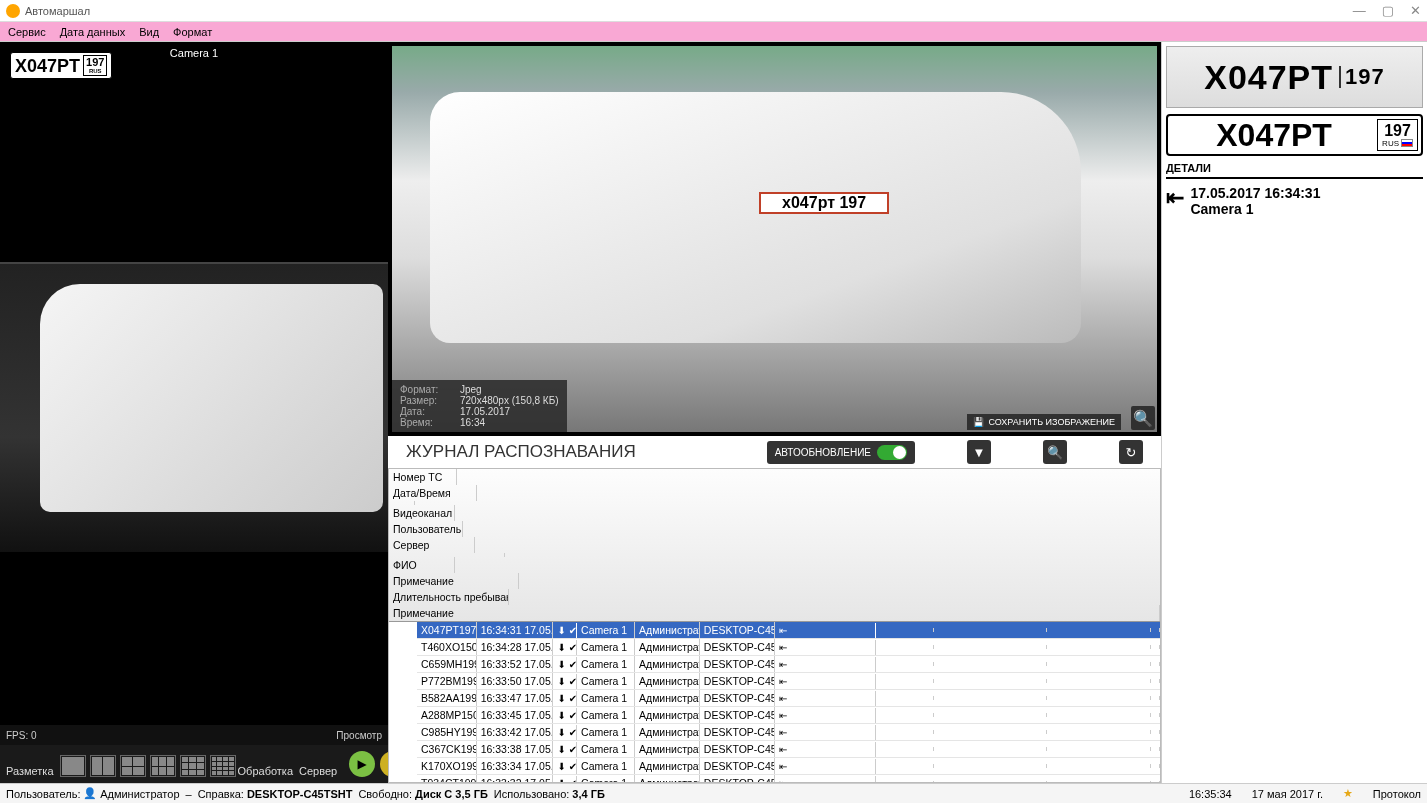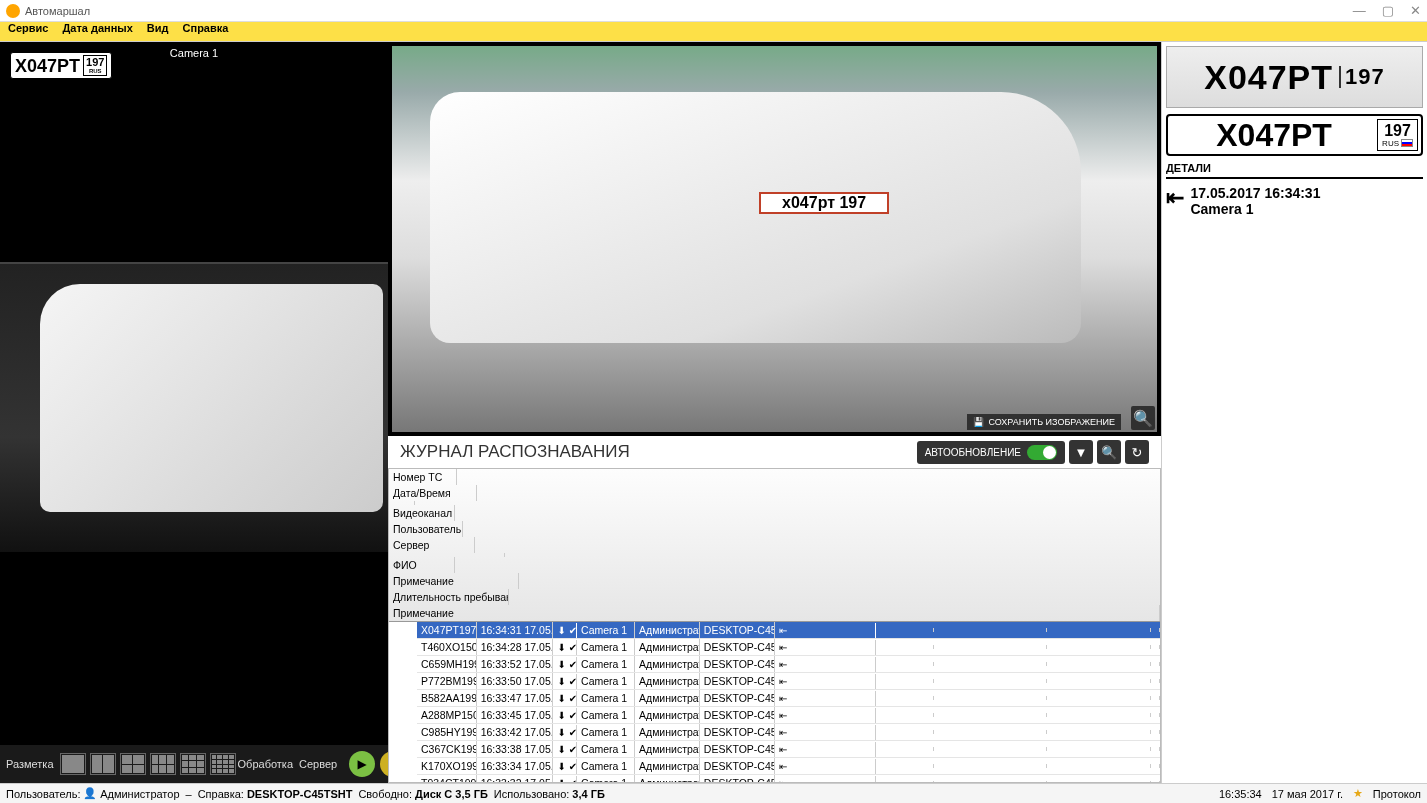--- a/index.html
+++ b/index.html
@@ -3,34 +3,34 @@
 <meta charset="utf-8">
 <style>
 * { margin: 0; padding: 0; box-sizing: border-box; font-family: "Segoe UI", Tahoma, sans-serif; }
 body { width: 1427px; height: 803px; background: #f0f0f0; overflow: hidden; display: flex; flex-direction: column; }
 
 .titlebar { height: 22px; background: #fff; display: flex; align-items: center; padding: 0 6px; font-size: 11px; color: #555; border-bottom: 1px solid #ddd; }
 .titlebar .app-icon { width: 14px; height: 14px; background: orange; border-radius: 50%; margin-right: 5px; }
 .titlebar .wincontrols { margin-left: auto; display: flex; gap: 16px; font-size: 13px; color: #888; }
 .titlebar .wincontrols span { cursor: pointer; }
 
-.menubar { height: 20px; background: #fde047; display: flex; align-items: flex-start; padding: 0 8px; font-size: 11px; gap: 14px; border-bottom: 1px solid #ccc; font-weight: bold; }
+.menubar { height: 20px; background: #f9a8d4; display: flex; align-items: center; padding: 0 8px; font-size: 11px; gap: 14px; border-bottom: 1px solid #ccc; }
 
 .workspace { flex: 1; display: flex; min-height: 0; }
 
 .left-col { width: 388px; background: #000; display: flex; flex-direction: column; }
 .cam-thumb { flex: 1; position: relative; }
 .cam-thumb .label { position: absolute; top: 4px; left: 50%; transform: translateX(-50%); color: #fff; font-size: 11px; background: rgba(0,0,0,.5); padding: 1px 4px; }
 .plate-mini { position: absolute; top: 10px; left: 10px; background: #fff; border: 1px solid #000; border-radius: 3px; padding: 2px 4px; font: bold 18px/1 Arial; display: flex; align-items: center; gap: 3px; }
 .plate-mini .reg { font-size: 11px; border: 1px solid #000; padding: 1px 2px; display: flex; flex-direction: column; align-items: center; line-height: 1; }
 .plate-mini .reg small { font-size: 6px; }
 .car-sketch { position: absolute; left: 0; top: 220px; width: 100%; height: 290px; background: linear-gradient(#222 0%, #333 60%, #111 100%); border-top: 2px solid #444; }
 .car-sketch::before { content:""; position:absolute; inset: 20px 5px 40px 40px; background: linear-gradient(135deg,#f5f5f5,#ccc); border-radius: 40px 10px 10px 10px; }
 .left-status { height: 20px; color: #ccc; font-size: 10px; display: flex; align-items: center; justify-content: space-between; padding: 0 6px; background:#111; }
-.left-toolbar { background: #1a1a1a; padding: 6px; display: flex; align-items: center; gap: 2px; }
+.left-toolbar { background: #1a1a1a; padding: 6px; display: flex; align-items: flex-end; gap: 2px; }
 .left-toolbar .lbl { color: #ddd; font-size: 11px; margin-right: 4px; }
 .layout-grid { display: flex; gap: 4px; }
 .layout-grid .lay { width: 26px; height: 22px; border: 1px solid #666; display: grid; gap: 1px; padding: 1px; cursor: pointer; }
 .lay div { background: #888; }
 .ctrl-btns { display: flex; gap: 5px; margin-left: 6px; }
 .ctrl-btns button { width: 26px; height: 26px; border: none; border-radius: 13px; cursor: pointer; font-size: 12px; color:#000; }
 .play { background: #7bc043; } .pause { background:#cdb022; } .rec { background:#555; color:#c00; } .rec2 { background:#d35400; }
 
 .center-col { flex: 1; display: flex; flex-direction: column; min-width: 0; }
 .main-view { flex: 1; background: #000; position: relative; }
@@ -38,21 +38,21 @@
 .car-big { position:absolute; inset: 4px; background: linear-gradient(#7a8 0%, #9aa 12%, #eee 35%, #ddd 55%, #777 100%); }
 .car-big::before { content:""; position:absolute; left:5%; top:12%; width:85%; height:65%; background:linear-gradient(160deg,#fff,#e0e0e0 70%,#bbb); border-radius: 30px 80px 20px 20px; }
 .plate-on-car { position:absolute; left:48%; top:38%; background:#fff; border:2px solid #c04028; padding:1px 21px; font: bold 16px/1 Arial; }
 .info-overlay { position:absolute; left:4px; bottom:4px; background:rgba(40,40,40,.85); color:#ddd; font-size:10px; padding:4px 8px; }
 .info-overlay div { display:flex; gap:10px; }
 .info-overlay .k { width:50px; color:#aaa; }
 .save-img { position:absolute; right:40px; bottom:6px; background:rgba(40,40,40,.9); color:#fff; font-size:9px; padding:3px 6px; display:flex; align-items:center; gap:4px; cursor:pointer; }
 .zoom-img { position:absolute; right:6px; bottom:6px; width:24px; height:24px; background:rgba(40,40,40,.9); color:#fff; display:flex; align-items:center; justify-content:center; cursor:pointer; border-radius:2px; }
 
 .journal { background:#fff; display:flex; flex-direction:column; }
-.journal-hdr { display:flex; align-items:center; padding:4px 12px; }
+.journal-hdr { display:flex; align-items:center; padding:4px 18px;gap:48px; }
 .journal-hdr h2 { font-size:17px; font-weight:normal; color:#333; flex:1; }
 .auto-upd { background:#333; color:#fff; font-size:10px; padding:4px 8px; border-radius:3px; display:flex; align-items:center; gap:6px; }
 .toggle { width:30px; height:15px; background:#3a3; border-radius:8px; position:relative; }
 .toggle::after { content:""; position:absolute; right:1px; top:1px; width:13px; height:13px; background:#fff; border-radius:50%; }
 .tool-ic { width:24px; height:24px; background:#333; color:#fff; margin-left:4px; display:flex; align-items:center; justify-content:center; border-radius:3px; cursor:pointer; font-size:13px; }
 
 .grid { border:1px solid #bbb; font-size:10.5px; }
 .grid-head { display:flex; background:linear-gradient(#fdfdfd,#e6e6e6); border-bottom:1px solid #999;flex-direction:column; }
 .grid-head > div, .grid-row > div { padding:2px 4px; border-right:1px solid #ccc; overflow:hidden; white-space:nowrap; }
 .c1{width:68px}.c2{width:88px}.c3{width:26px}.c4{width:66px}.c5{width:74px}.c6{width:86px}.c7{width:116px}.c8{width:66px}.c9{width:130px}.c10{width:120px}.c11{flex:1}
@@ -70,56 +70,60 @@
 .plate-rec .side { border:1px solid #000; display:flex; flex-direction:column; align-items:center; justify-content:center; padding:0 4px; }
 .plate-rec .side .num { font:bold 16px/1 Arial; }
 .plate-rec .side .rus { font-size:8px; display:flex; align-items:center; gap:2px; }
 .flag { width:12px; height:8px; background:linear-gradient(#fff 33%,#00f 33% 66%,#f00 66%); border:1px solid #888; }
 .details-hdr { margin-top:6px; font:bold 11px Arial; border-bottom:2px solid #000; padding-bottom:3px; }
 .details-body { display:flex; align-items:flex-start; gap:6px; margin-top:6px; font:bold 14px Arial; }
 .arrow-ic { font-size:22px; }
 
 .statusbar { height:20px; background:#f5f5f5; border-top:1px solid #ccc; font-size:11px; display:flex; align-items:center; padding:0 6px; gap:6px; }
 .statusbar .seg { display:flex; align-items:center; gap:3px; }
-.statusbar .right { margin-left:auto; display:flex; gap:10px; align-items:center; }
+.statusbar .right { margin-left:auto; display:flex; gap:20px; align-items:center; }
 .star { color:#e6a817; }
 </style>
 </head>
 <body>
 
 <div class="titlebar">
   <div class="app-icon"></div>
   <span>Автомаршал</span>
   <div class="wincontrols">
     <span>—</span>
     <span>▢</span>
     <span>✕</span>
   </div>
 </div>
 
 <div class="menubar">
   <span>Сервис</span>
   <span>Дата данных</span>
   <span>Вид</span>
-  <span>Справка</span>
+  <span>Формат</span>
 </div>
 
 <div class="workspace">
   <div class="left-col">
     <div class="cam-thumb">
       <div class="label">Camera 1</div>
       <div class="plate-mini">
         <span>X047PT</span>
         <span class="reg">
             <span>197</span>
             <small>RUS</small>
           </span>
       </div>
       <div class="car-sketch"></div>
     </div>
+    <div class="left-status">
+      <span><span>FPS:</span> <span>0</span></span>
+      <span>Просмотр</span>
+    </div>
     <div class="left-toolbar">
       <span class="lbl">Разметка</span>
       <div class="layout-grid">
         <div class="lay" style="grid-template:1fr/1fr">
             <div></div>
           </div>
         <div class="lay" style="grid-template:1fr/1fr 1fr">
             <div></div>
             <div></div>
           </div>
@@ -176,20 +180,38 @@
         <button class="rec2">●</button>
       </div>
     </div>
   </div>
 
   <div class="center-col">
     <div class="main-view">
       <div class="label">Camera 1</div>
       <div class="car-big"></div>
       <div class="plate-on-car">x047рт 197</div>
+      <div class="info-overlay">
+        <div>
+            <span class="k">Формат:</span>
+            <span>Jpeg</span>
+          </div>
+        <div>
+            <span class="k">Размер:</span>
+            <span>720x480px (150,8 КБ)</span>
+          </div>
+        <div>
+            <span class="k">Дата:</span>
+            <span>17.05.2017</span>
+          </div>
+        <div>
+            <span class="k">Время:</span>
+            <span>16:34</span>
+          </div>
+      </div>
       <div class="save-img">
         <span>💾</span>
         <span>СОХРАНИТЬ ИЗОБРАЖЕНИЕ</span>
       </div>
       <div class="zoom-img">
           <span>🔍</span>
         </div>
     </div>
 
     <div class="journal">

